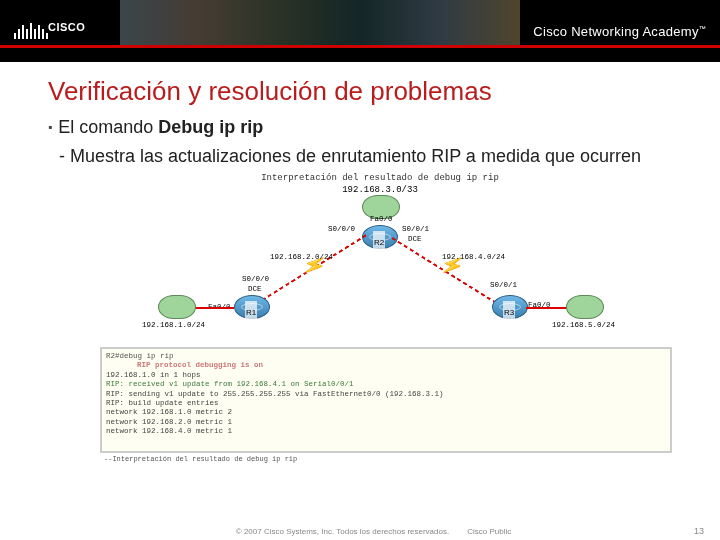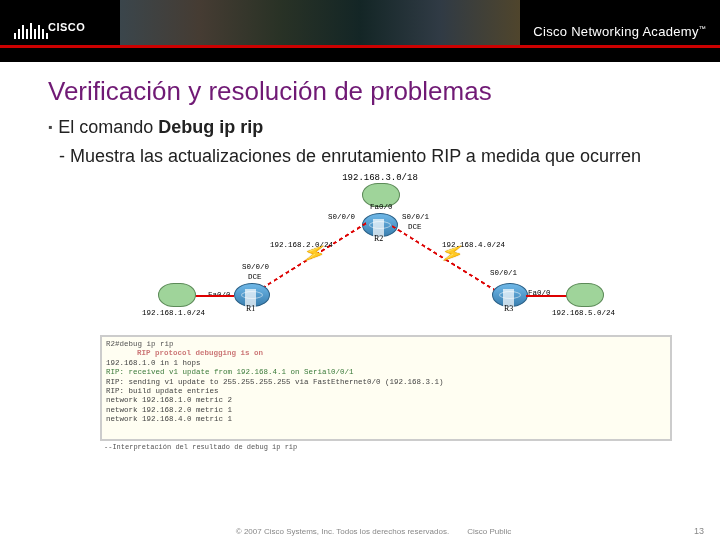--- a/index.html
+++ b/index.html
@@ -46,21 +46,21 @@
     width:2px; background:#fff; display:block;
   }
   .logo-text { font-size:11px; letter-spacing:0.5px; font-weight:bold;}
   .academy {
     position:relative; z-index:2;
     color:#fff; font-size:13px; font-weight:normal;
     letter-spacing:0.3px;
   }
   .academy .tm { font-size:7px; vertical-align:super;}
   .slide-title {
-    font-size:26px; color:#701a75; font-weight:normal;
+    font-size:26px; color:#b91c1c; font-weight:normal;
     margin:14px 0 10px 48px;
   }
   .bullet1 {
     margin:0 40px 8px 48px;
     font-size:18px; color:#222;
   }
   .bullet1 .sq { font-size:12px; vertical-align:2px; margin-right:6px; color:#444;}
   .bullet2 {
     margin:0 60px 6px 59px;
     font-size:18px; color:#222; text-indent:-12px; padding-left:12px;
@@ -85,22 +85,22 @@
   .router {
     position:absolute; width:34px; height:22px;
     background:linear-gradient(#6fb8e8,#3a7fb0);
     border-radius:50%; border:1px solid #2a5f85;
   }
   .router::after{
     content:""; position:absolute; left:6px; right:6px; top:7px; bottom:7px;
     border:1px solid rgba(255,255,255,0.5); border-radius:50%;
   }
   .rname {
-    position:absolute; font-size:8px; font-family:Liberation Serif, serif;
-    background:rgba(255,255,255,0.7); padding:15px 1px;
+    position:absolute; font-size:8px; font-family:Liberation Sans, sans-serif;
+    background:rgba(255,255,255,0.7); padding:7px 1px;
   }
   .link {
     position:absolute; height:2px; background:#d00; transform-origin:left center;
   }
   .link.dash { background:repeating-linear-gradient(90deg,#d00 0 4px,transparent 4px 7px);}
   .flash {
     position:absolute; color:#f5b800; font-size:18px; transform:rotate(20deg);
     text-shadow:0 0 1px #b07800;
   }
   .iface {
@@ -157,21 +157,22 @@
 
 <h1 class="slide-title">Verificación y resolución de problemas</h1>
 
 <p class="bullet1">
   <span class="sq">▪</span><span>El comando </span><b>Debug ip rip</b>
 </p>
 
 <p class="bullet2">- Muestra las actualizaciones de enrutamiento RIP a medida que ocurren</p>
 
 <div class="diagram-area">
-  <div class="net-subnet-top">192.168.3.0/18</div>
+  <div class="diagram-title">Interpretación del resultado de debug ip rip</div>
+  <div class="net-subnet-top">192.168.3.0/33</div>
 
   <div class="topology">
 
     <div class="cloud" style="left:192px; top:0;"></div>
     <div class="router" style="left:192px; top:30px;"></div>
     <div class="rname" style="left:203px; top:36px;">R2</div>
     <div class="iface" style="left:200px; top:20px;">Fa0/0</div>
     <div class="iface" style="left:158px; top:30px;">S0/0/0</div>
     <div class="iface" style="left:232px; top:30px;">S0/0/1</div>
     <div class="iface" style="left:238px; top:40px;">DCE</div>

